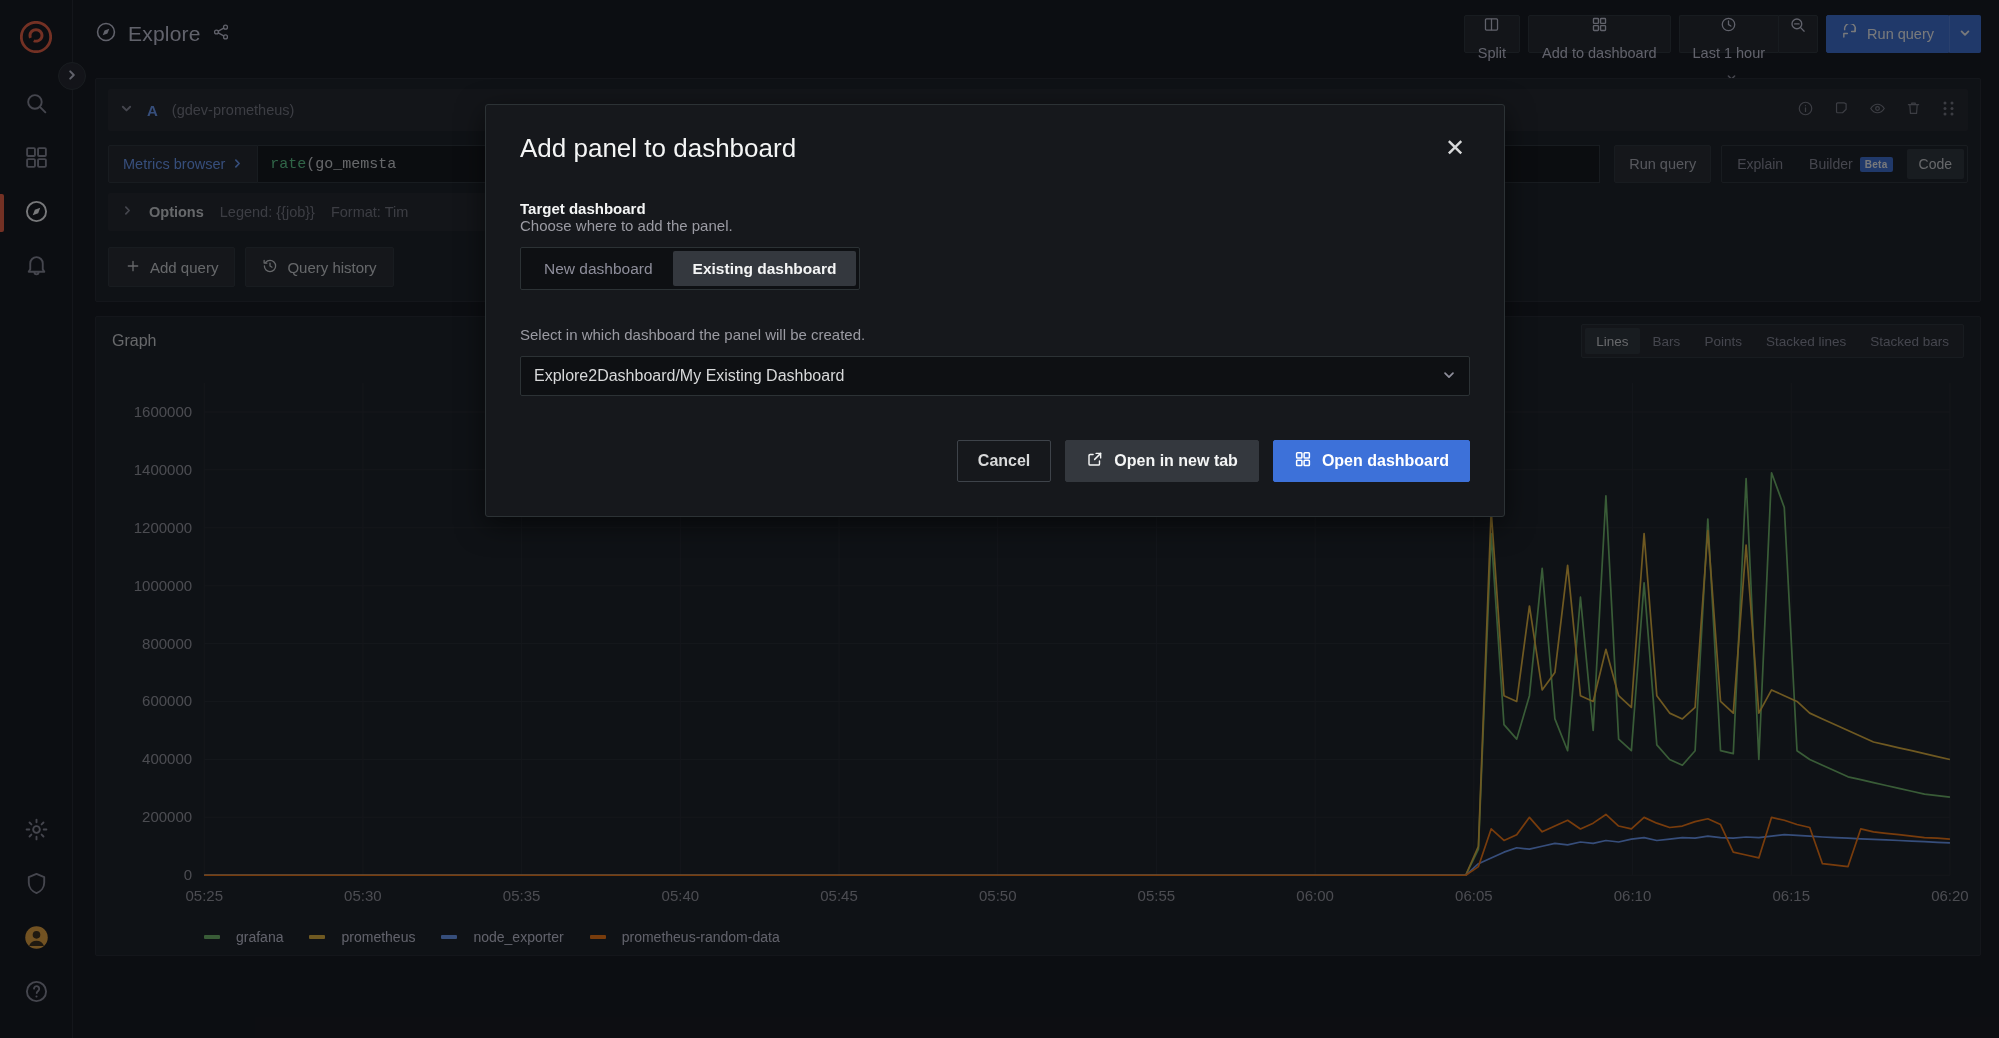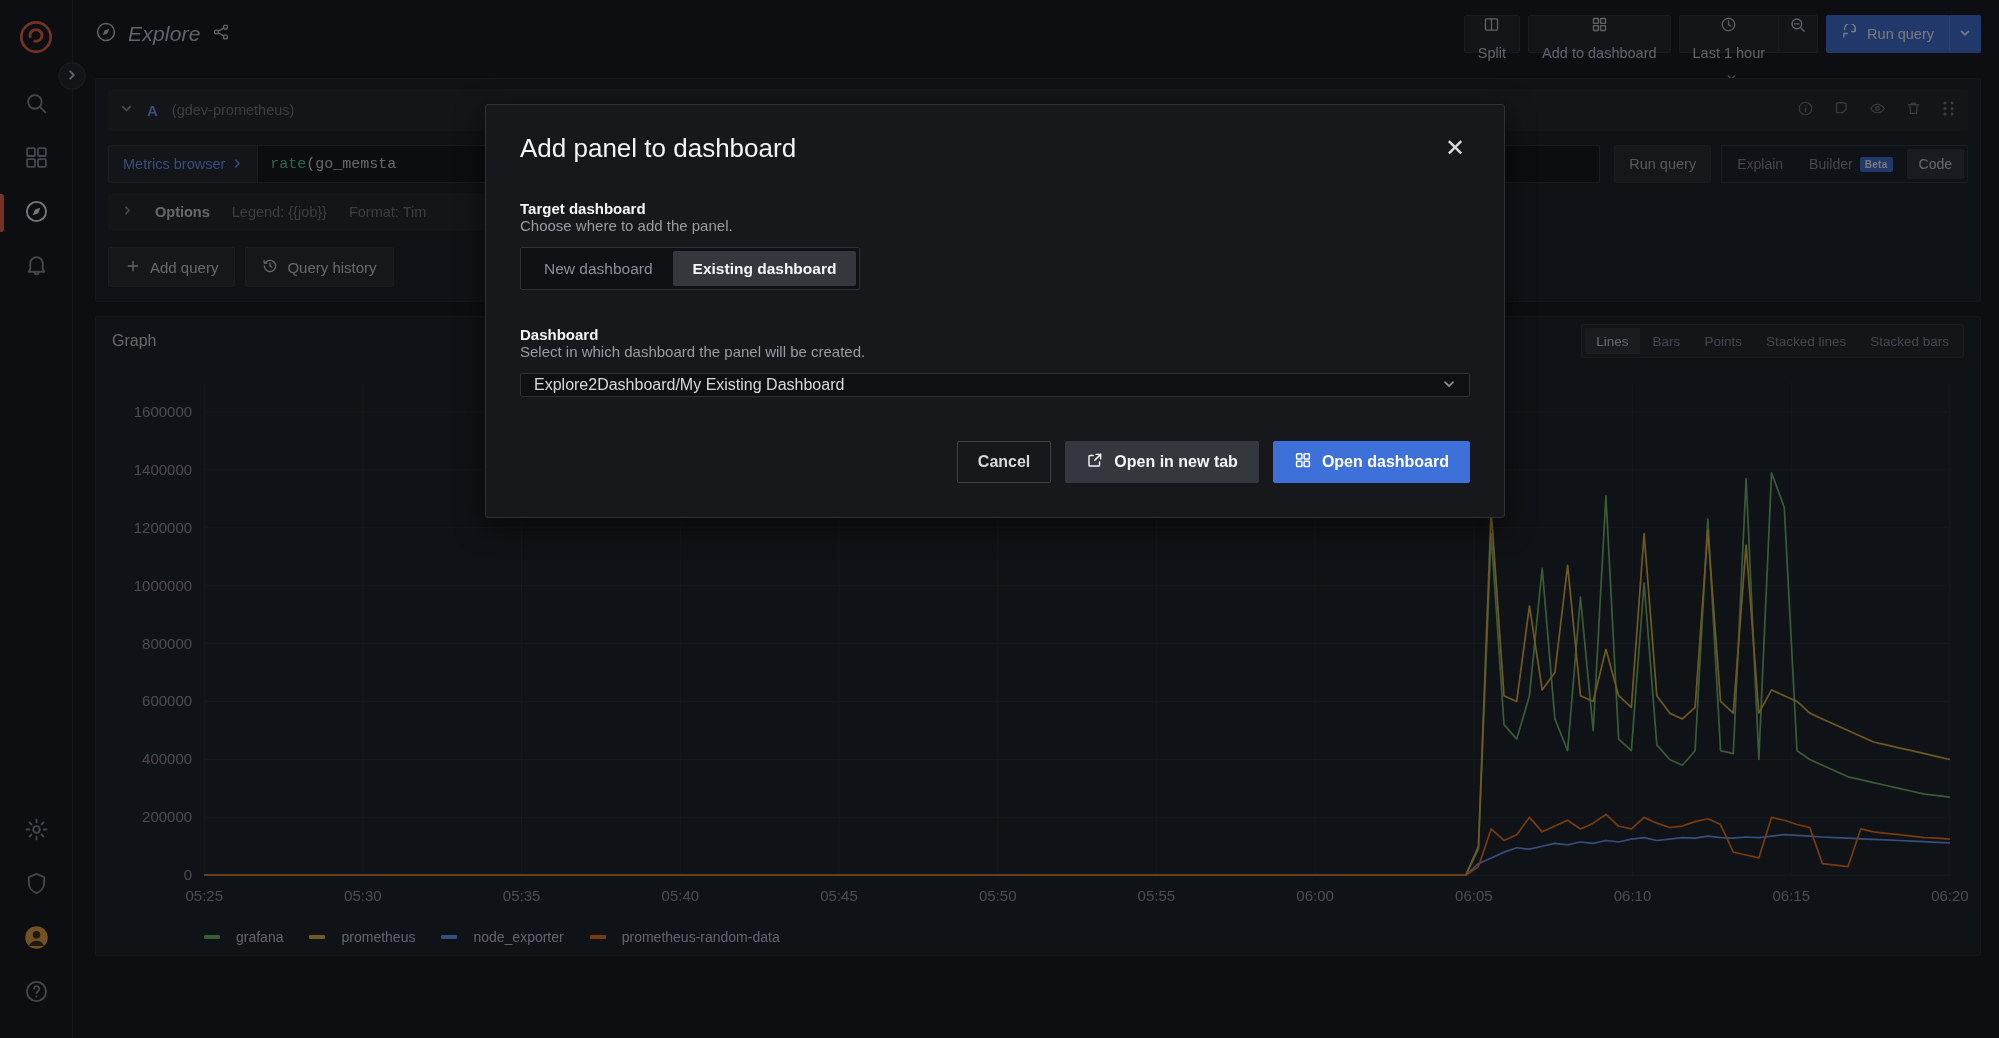--- a/index.html
+++ b/index.html
@@ -35,21 +35,21 @@
     border-radius: 50%; background: #1f2127; border: 1px solid #2c3235;
     display: flex; align-items: center; justify-content: center; color: #ccccdc;
     font-size: 13px; z-index: 9; cursor: pointer;
   }
 
   
   .topbar {
     position: absolute; left: 73px; top: 0; right: 0; height: 68px;
     display: flex; align-items: center; padding: 0 18px 0 22px; gap: 10px;
   }
-  .explore-title { display: flex; align-items: center; gap: 11px; color: #ccccdc; font-style: italic; }
+  .explore-title { display: flex; align-items: center; gap: 11px; color: #ccccdc; }
   .explore-title .t { font-size: 21px; letter-spacing: .2px; }
   .ds-picker {
     display: flex; align-items: center; gap: 11px;
     height: 38px; padding: 0 12px; min-width: 224px;
     background: #181b1f; border: 1px solid #2c3235; border-radius: 2px;
     color: #d8d9da; font-size: 15px; cursor: pointer;
   }
   .ds-picker .caret { margin-left: auto; color: #8e8e9b; }
   .tb-right { margin-left: auto; display: flex; align-items: center; gap: 8px; }
   .tb-btn {
@@ -109,21 +109,21 @@
   .qe-mode {
     padding: 0 12px; height: 30px; display: flex; align-items: center; gap: 7px;
     color: #8e8e9b; font-size: 14px; border-radius: 2px; cursor: pointer;
   }
   .qe-mode.active { background: #2c3137; color: #d8d9da; }
   .beta-badge {
     background: #3d71d9; color: #fff; font-size: 10px; font-weight: 700;
     padding: 2px 5px; border-radius: 2px; letter-spacing: .3px;
   }
   .options-row {
-    display: flex; align-items: center; gap: 22px; height: 38px; margin-top: 10px;
+    display: flex; align-items: center; gap: 16px; height: 38px; margin-top: 10px;
     background: #1f2227; border-radius: 2px; padding: 0 14px; max-width: 640px; text-align: right;
   }
   .opt-caret { color: #8e8e9b; font-size: 12px; }
   .opt-label { color: #d8d9da; font-size: 14.5px; font-weight: 600; }
   .opt-kv { color: #7b7b84; font-size: 14.5px; }
   .query-btns { display: flex; gap: 10px; margin-top: 16px; }
   .qb {
     display: flex; align-items: center; gap: 9px; height: 40px; padding: 0 16px;
     background: #24272c; border: 1px solid #2c3235; border-radius: 2px;
     color: #d8d9da; font-size: 15px; font-weight: 500; cursor: pointer;
@@ -167,21 +167,21 @@
   .radio-group {
     display: inline-flex; margin-top: 13px; background: #0e1013;
     border: 1px solid #2c3235; border-radius: 2px; padding: 3px;
   }
   .radio-btn {
     padding: 0 20px; height: 35px; display: flex; align-items: center;
     color: #8e8e9b; font-size: 15.5px; border-radius: 2px; cursor: pointer; white-space: nowrap;
   }
   .radio-btn.selected { background: #34383e; color: #f4f5f5; font-weight: 600; }
   .select-box {
-    margin-top: 13px; height: 24px; background: #0e1013; border: 1px solid #2c3235;
+    margin-top: 13px; height: 40px; background: #0e1013; border: 1px solid #2c3235;
     border-radius: 2px; display: flex; align-items: center; padding: 0 13px;
     color: #d8d9da; font-size: 16px; cursor: pointer;
   }
   .select-caret { margin-left: auto; color: #8e8e9b; font-size: 12px; }
   .modal-actions { display: flex; justify-content: flex-end; gap: 14px; margin-top: 44px; }
   .m-btn {
     display: flex; align-items: center; gap: 10px; height: 42px; padding: 0 20px;
     border-radius: 2px; font-size: 16px; font-weight: 600; cursor: pointer; white-space: nowrap;
   }
   .m-secondary { background: #16181c; border: 1px solid #3e434a; color: #d8d9da; }
@@ -567,21 +567,20 @@
     <div class="field">
       <div class="field-label">Target dashboard</div>
       <div class="field-desc">Choose where to add the panel.</div>
       <div class="radio-group" id="radio-group">
           <div class="radio-btn">New dashboard</div>
           <div class="radio-btn selected">Existing dashboard</div>
         </div>
     </div>
 
     <div class="field">
-      <div class="field-label">Dashboard</div>
       <div class="field-desc">Select in which dashboard the panel will be created.</div>
       <div class="select-box">
         <span>Explore2Dashboard/My Existing Dashboard</span>
         <span class="select-caret">
           <svg width="14" height="14" viewBox="0 0 12 12" fill="none" stroke="currentColor" stroke-width="1.5">
             <path d="M2.6 4.4L6 7.8l3.4-3.4" stroke-linecap="round" stroke-linejoin="round"></path>
           </svg>
         </span>
       </div>
     </div>

